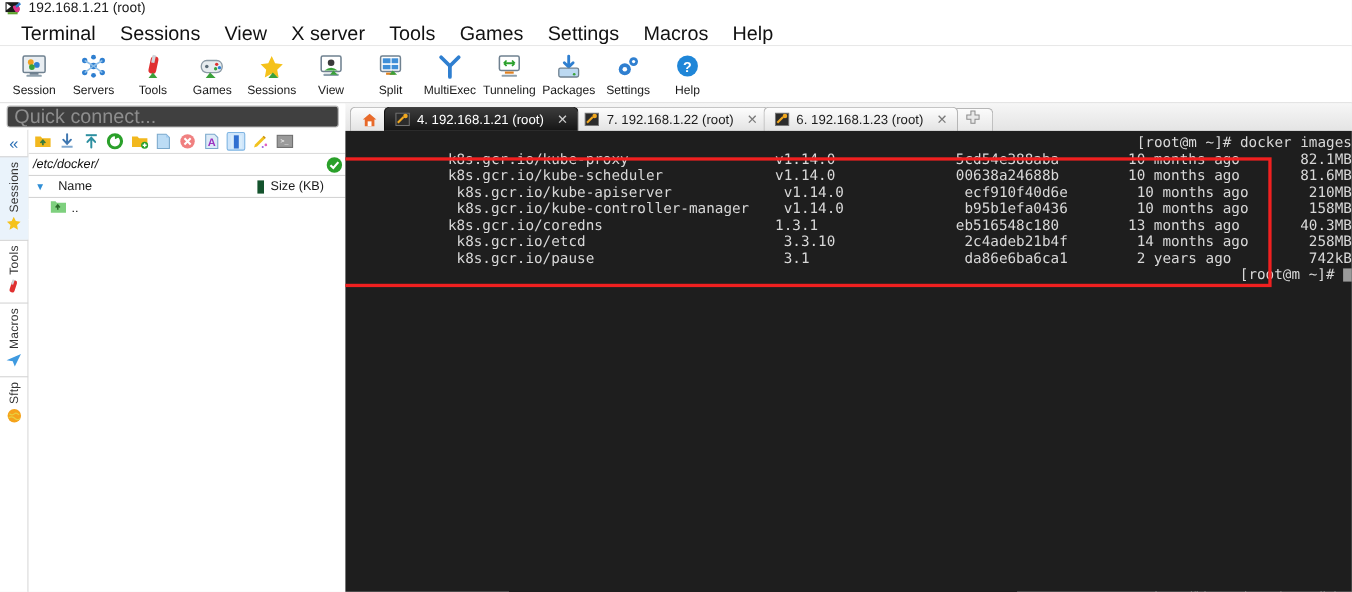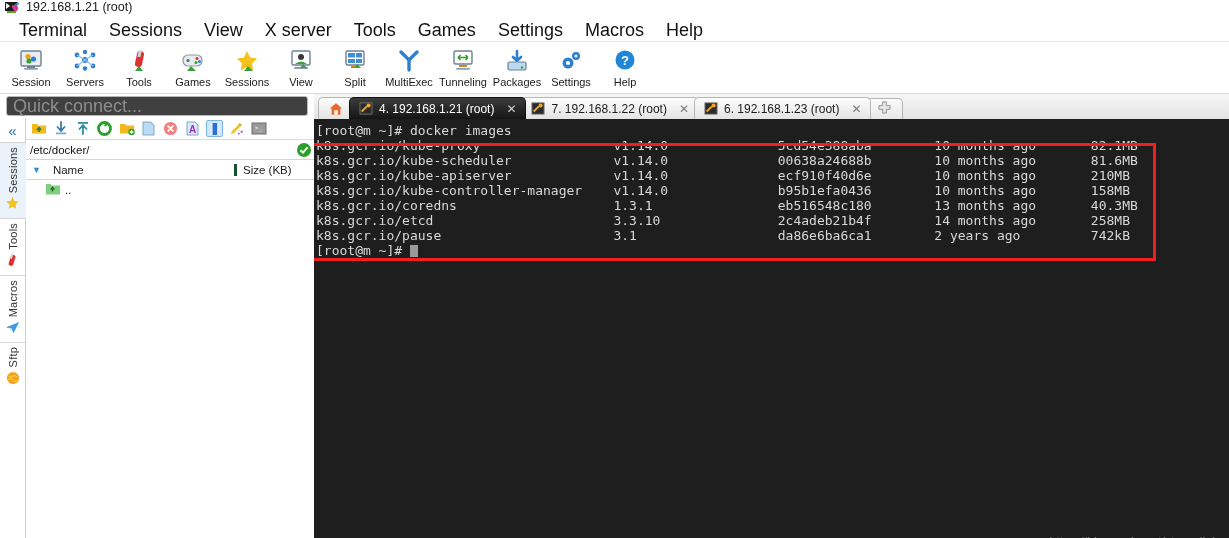--- a/index.html
+++ b/index.html
@@ -82,30 +82,30 @@
     height: 22px; display: flex; align-items: center; gap: 5px;
     padding: 0 4px; background: #fff; border-bottom: 1px solid #dcdcdc;
   }
   .sf-ico { width: 17px; height: 17px; display:flex; align-items:center; justify-content:center; cursor: default;}
   .sf-ico.sel { background: #cfe6fb; border: 1px solid #7eb4e2; border-radius: 2px; }
 
   .path-row {
     height: 20px; display: flex; align-items: center;
     border-bottom: 1px solid #d4d4d4; padding: 0 2px 0 4px;
   }
-  .path-text { flex: 1; font-size: 11.5px; color: #111; }
+  .path-text { flex: 1; font-size: 11.5px; color: #111; font-style: italic; }
   .path-ok { width: 16px; height: 16px; }
 
   .col-head {
     height: 20px; display: flex; align-items: center;
     border-bottom: 1px solid #d4d4d4; font-size: 11.5px; color: #1a1a1a;
   }
   .col-name { flex: 1; display: flex; align-items: center; padding-left: 6px; }
   .sort-caret { color: #2f8ed6; font-size: 9px; margin-right: 12px; }
-  .col-size { width: 62px; border-left: 3px solid #14532d; padding-left: 6px; }
+  .col-size { width: 62px; border-left: 6px solid #14532d; padding-left: 6px; }
   .col-extra { width: 18px; border-left: 1px solid #dcdcdc; }
 
   .file-row { height: 19px; display: flex; align-items: center; font-size: 11.5px; color: #111; }
   .fname { flex: 1; display: flex; align-items: center; padding-left: 20px; gap: 5px; }
   .fsize { width: 62px; padding-left: 6px; }
   .fextra { width: 18px; }
 
   .sftp-empty { flex: 1; border-top: 1px solid #fff; }
 
   
@@ -137,21 +137,21 @@
     border: 1px solid #b6b6b6; border-bottom: none; border-radius: 5px 5px 0 0;
     background: linear-gradient(#fbfbfb, #e8e8e8);
   }
 
   .terminal {
     flex: 1; background: #1e1e1e; position: relative; overflow: hidden;
     font-family: "DejaVu Sans Mono", "Liberation Mono", monospace;
     font-size: 13px; line-height: 15px;
     padding: 4px 0 0 2px;
   }
-  .tline { white-space: pre; color: #d8d8d8; height: 15px; }
+  .tline { white-space: pre; color: #d8d8d8; height: 15px; text-align: right; }
   .cursor { display: inline-block; width: 8px; height: 12px; background: #9a9a9a; vertical-align: -2px; }
 
   .highlight-box {
     position: absolute; border: 3px solid #f02020; pointer-events: none;
   }
 
   .watermark {
     position: absolute; right: 14px; bottom: 8px;
     font-size: 12.5px; color: #8e8e8e;
     font-family: "Liberation Sans", sans-serif;

